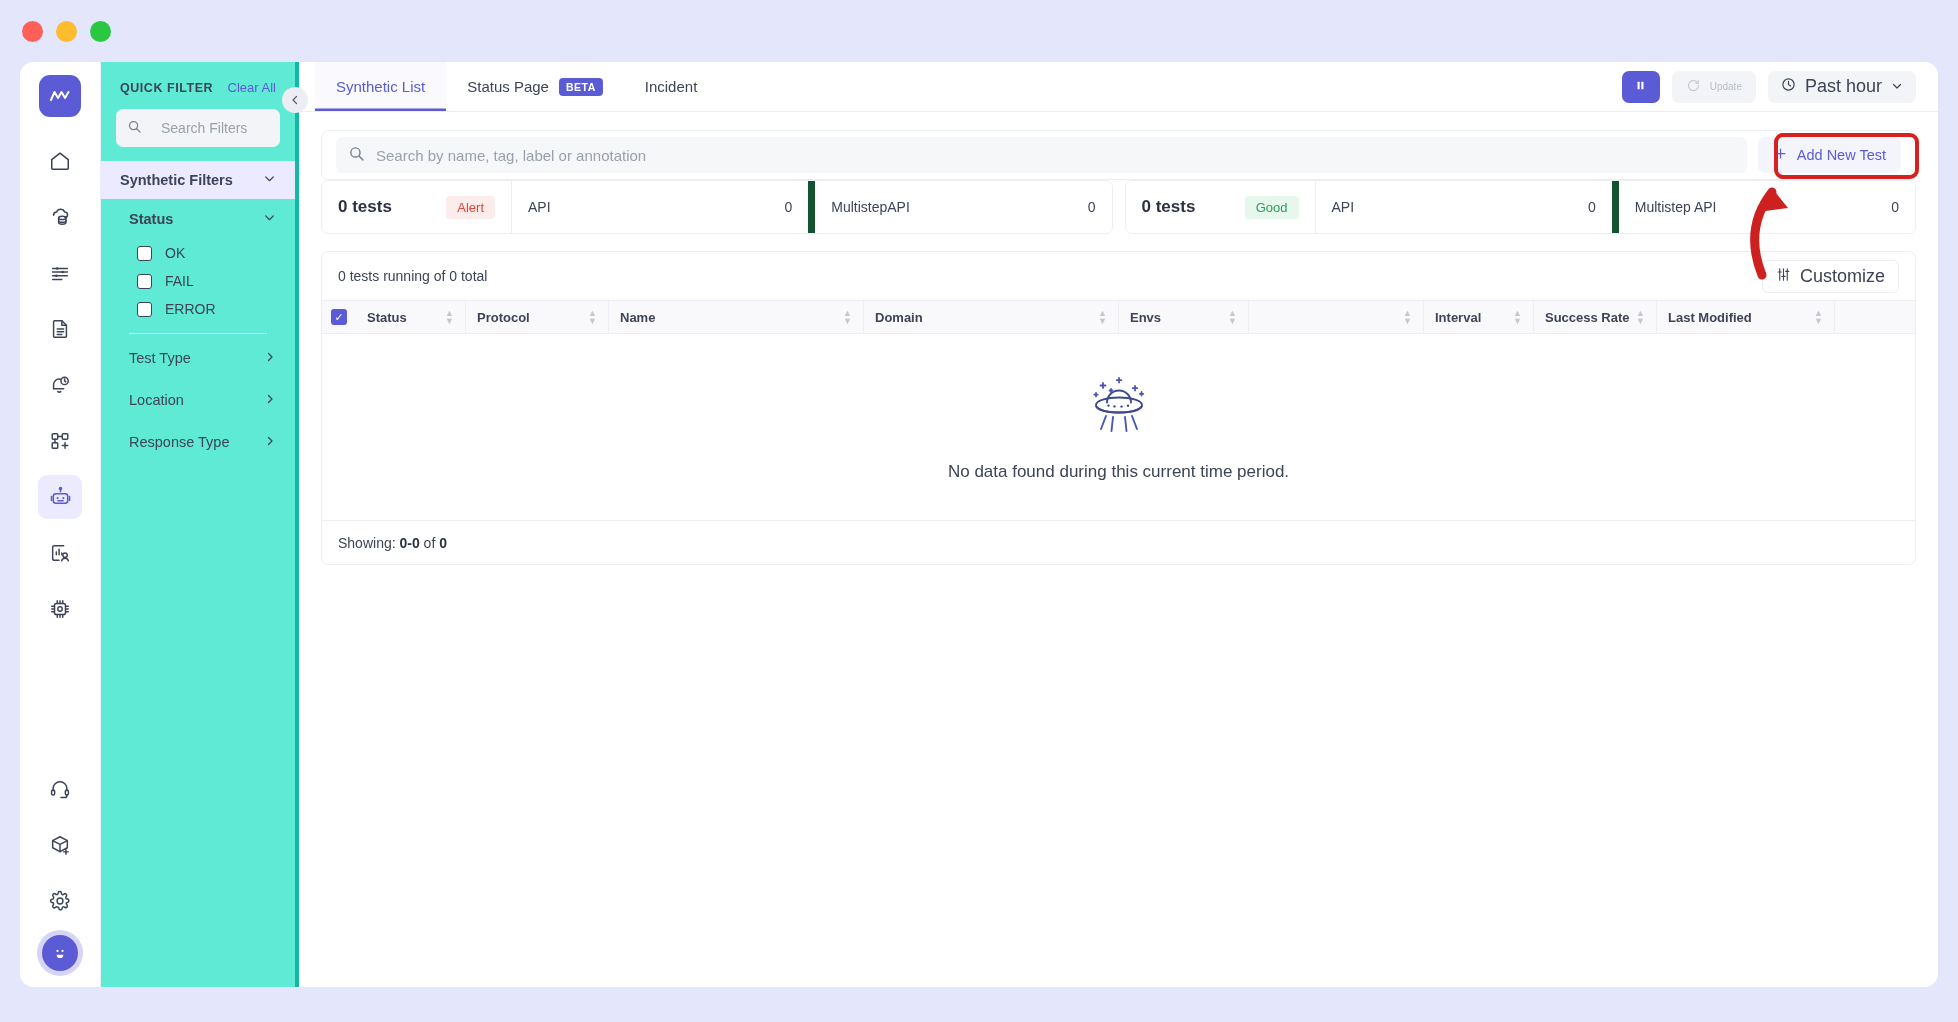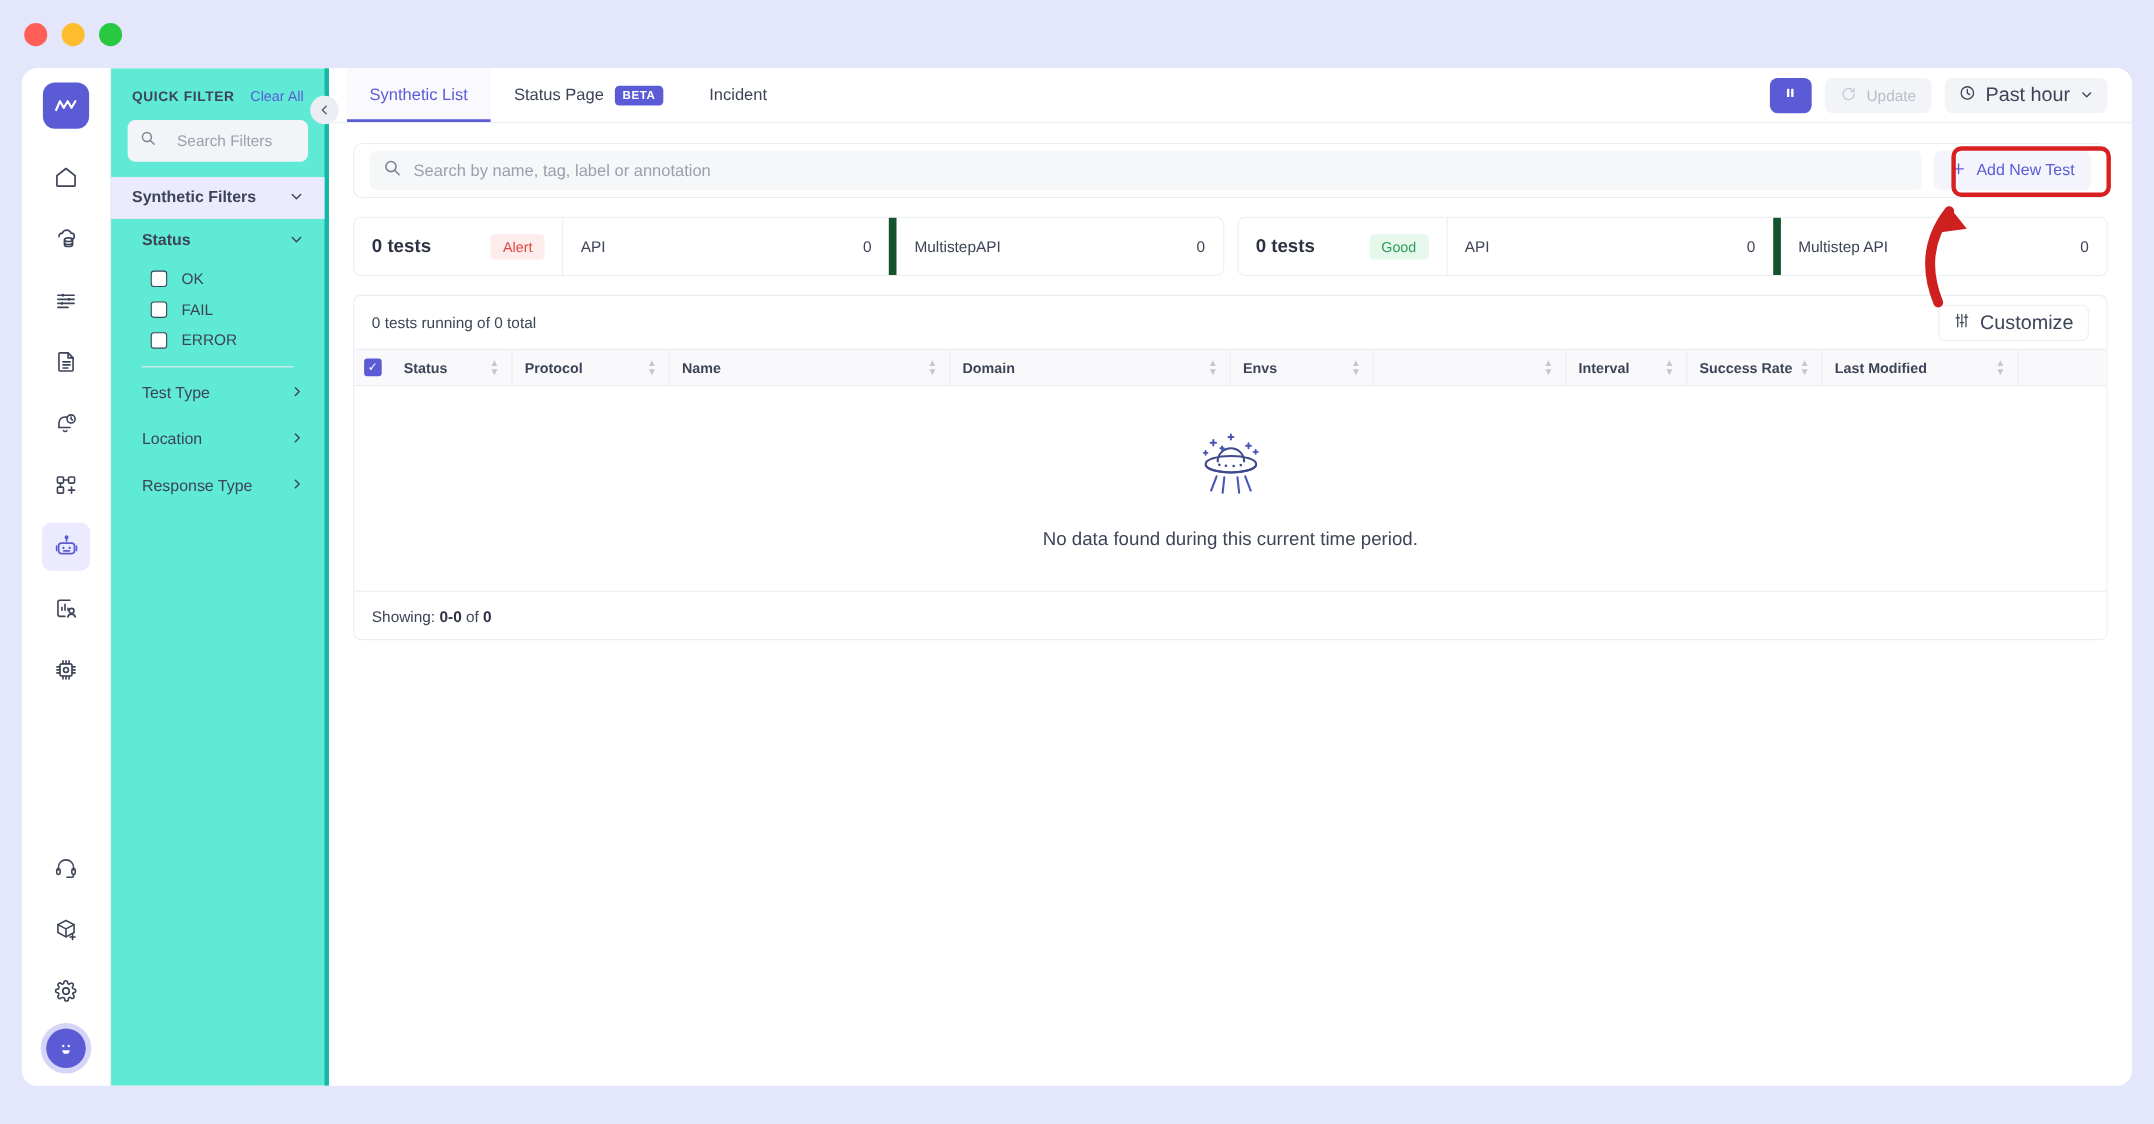--- a/index.html
+++ b/index.html
@@ -164,21 +164,21 @@
     margin-left: auto; display: flex; align-items: center; gap: 12px;
     padding-right: 22px;
   }
   .pause-btn {
     width: 38px; height: 32px; border-radius: 7px; background: #5b5bd6;
     display: flex; align-items: center; justify-content: center; cursor: pointer;
   }
   .update-btn {
     height: 32px; border-radius: 7px; background: #f3f4f7;
     display: flex; align-items: center; gap: 9px; padding: 0 14px;
-    font-size: 14px; color: #b9bdc8; cursor: pointer;
+    font-size: 10px; color: #b9bdc8; cursor: pointer;
   }
   .range-btn {
     height: 32px; border-radius: 7px; background: #f3f4f7;
     display: flex; align-items: center; gap: 9px; padding: 0 13px;
     font-size: 18px; color: #3d4457; cursor: pointer;
   }
 
   .content { padding: 18px 22px 0 22px; flex: 1 1 auto; position: relative; }
 
   .searchbar {
@@ -195,21 +195,21 @@
     font-size: 15px; color: #3d4457; width: 100%;
     font-family: "Liberation Sans", sans-serif;
   }
   .searchbar input::placeholder { color: #9aa0ae; }
   .add-btn {
     height: 36px; border-radius: 7px; background: #f4f4fd;
     display: flex; align-items: center; gap: 9px; padding: 0 15px;
     font-size: 14.5px; color: #5b5bd6; cursor: pointer; white-space: nowrap;
   }
 
-  .stats-row { display: flex; gap: 12px; margin-top: 17px; }
+  .stats-row { display: flex; gap: 12px; margin-top: 0; }
   .stat-card {
     flex: 1 1 0; height: 54px;
     border: 1px solid #eceef3; border-radius: 7px; background: #fff;
     display: flex; align-items: stretch;
   }
   .stat-main {
     width: 190px; flex: 0 0 190px;
     display: flex; align-items: center; justify-content: space-between;
     padding: 0 16px; border-right: 1px solid #eceef3;
   }

